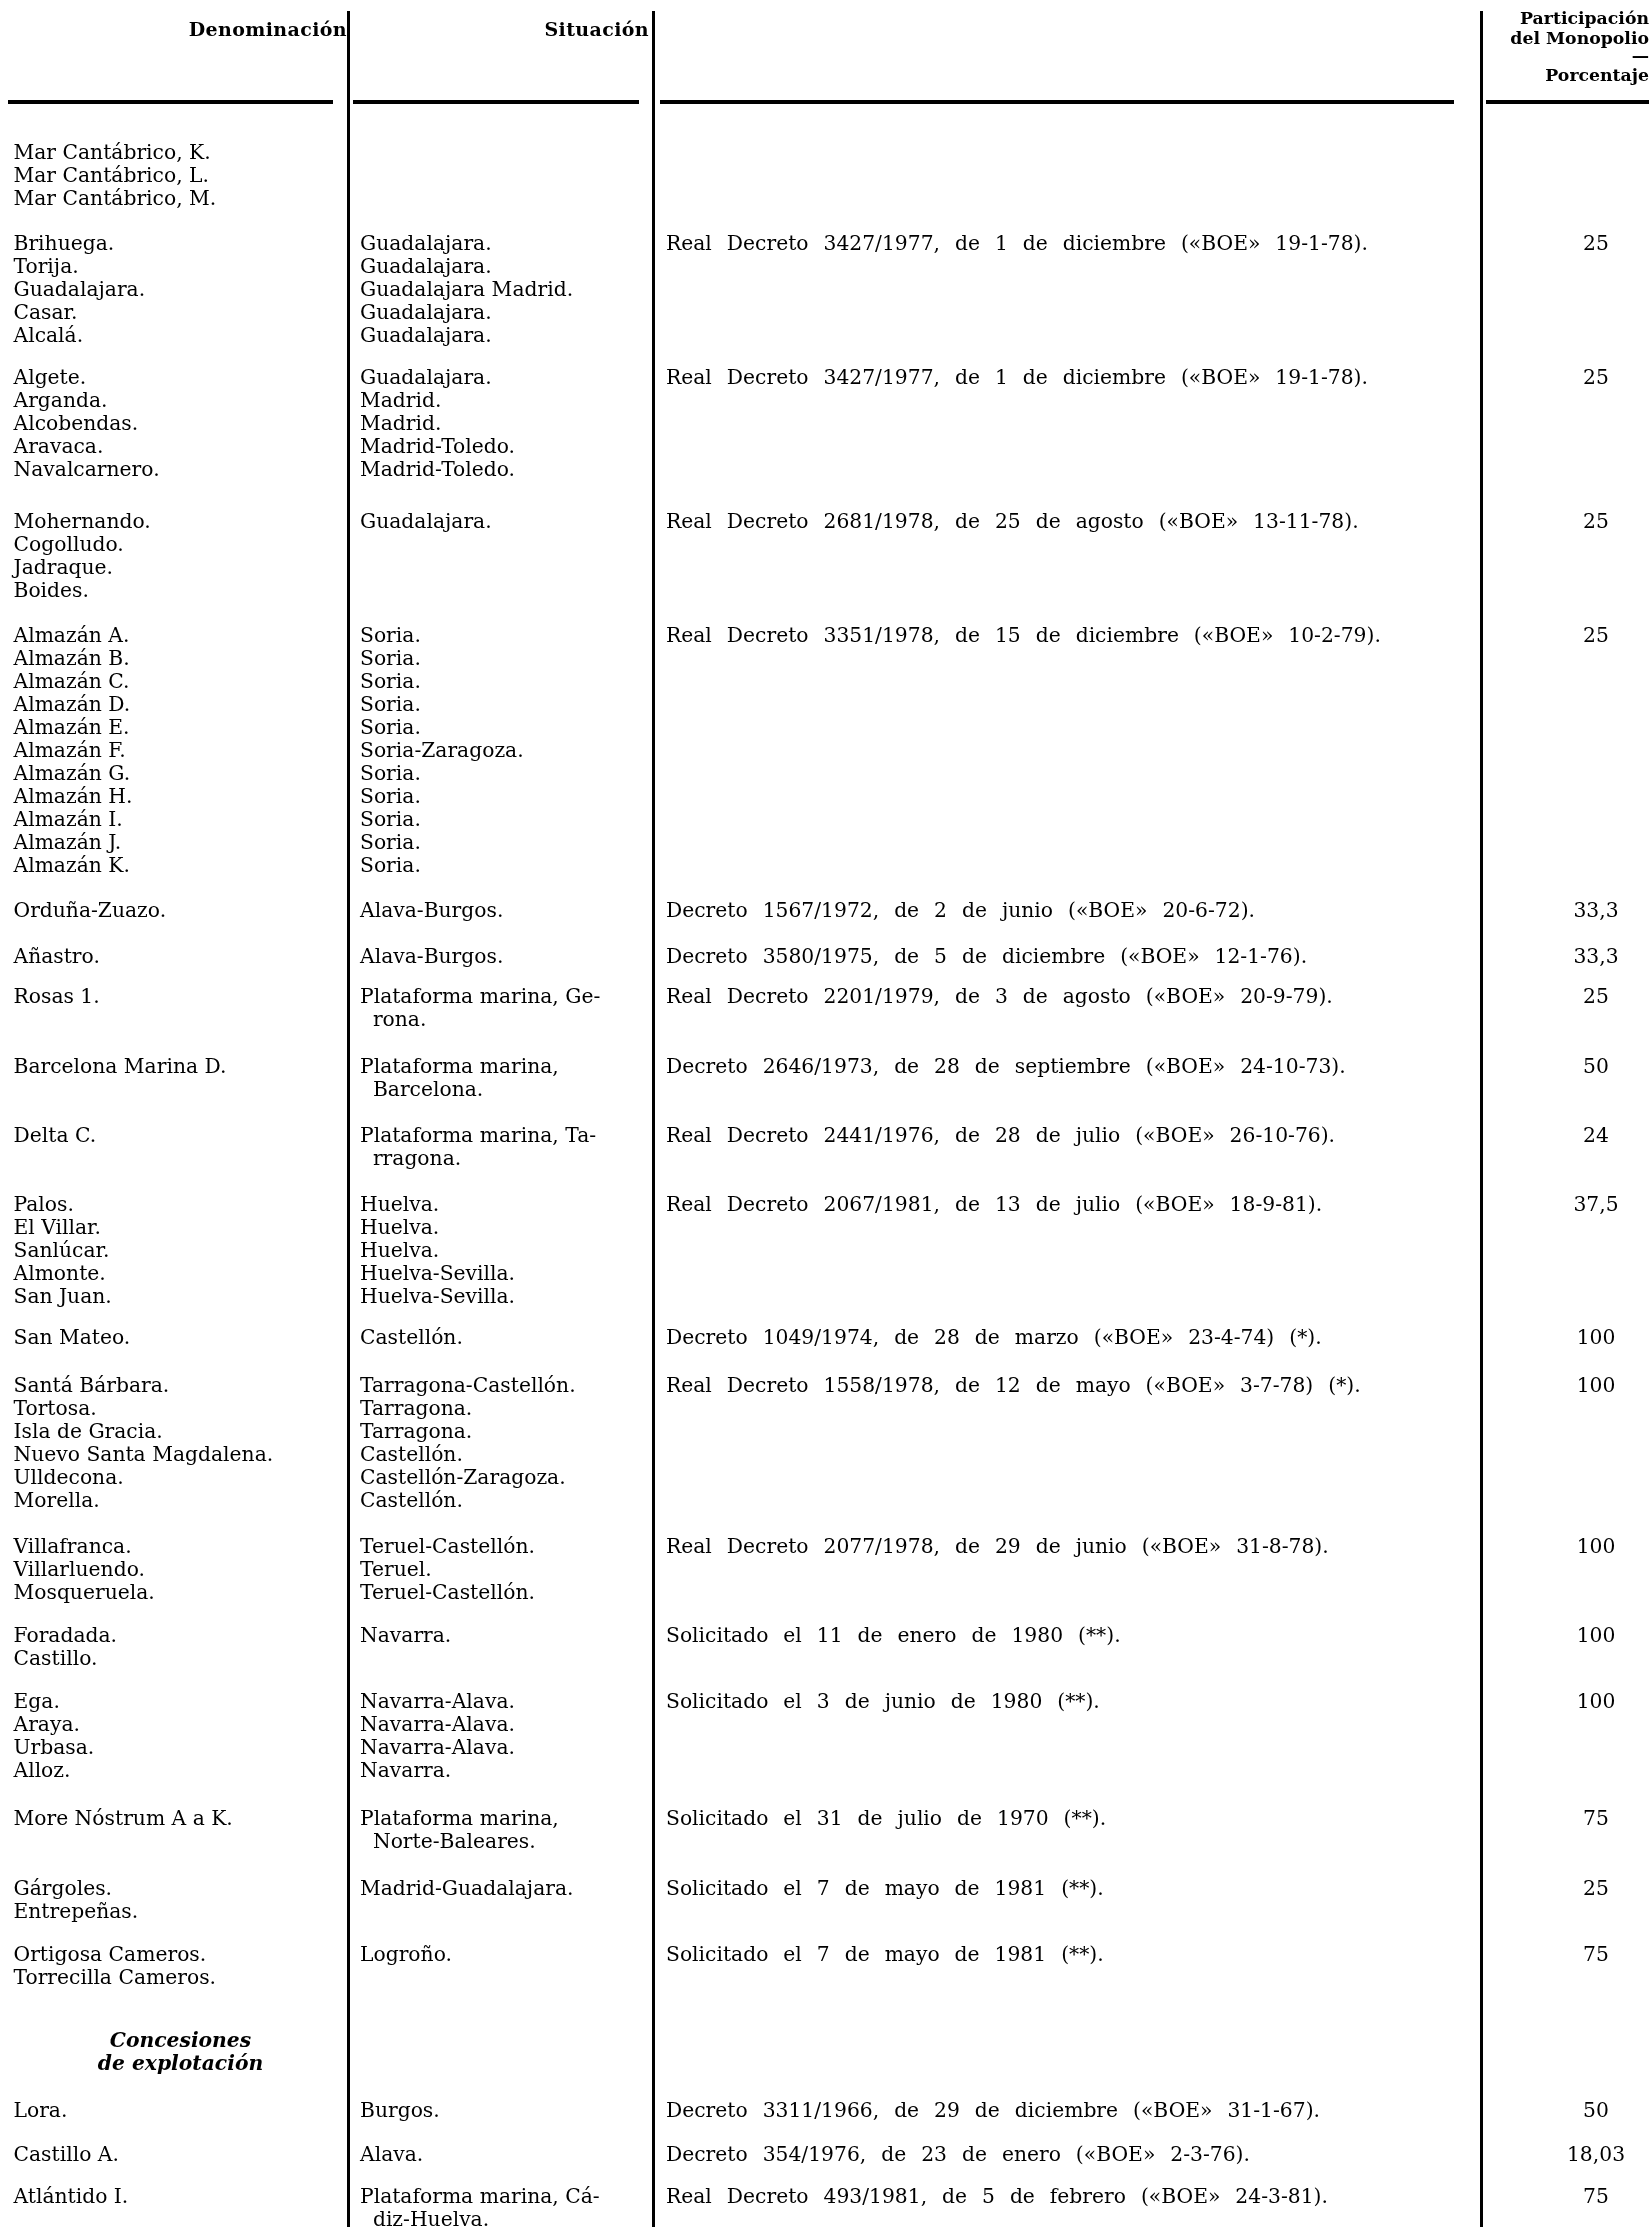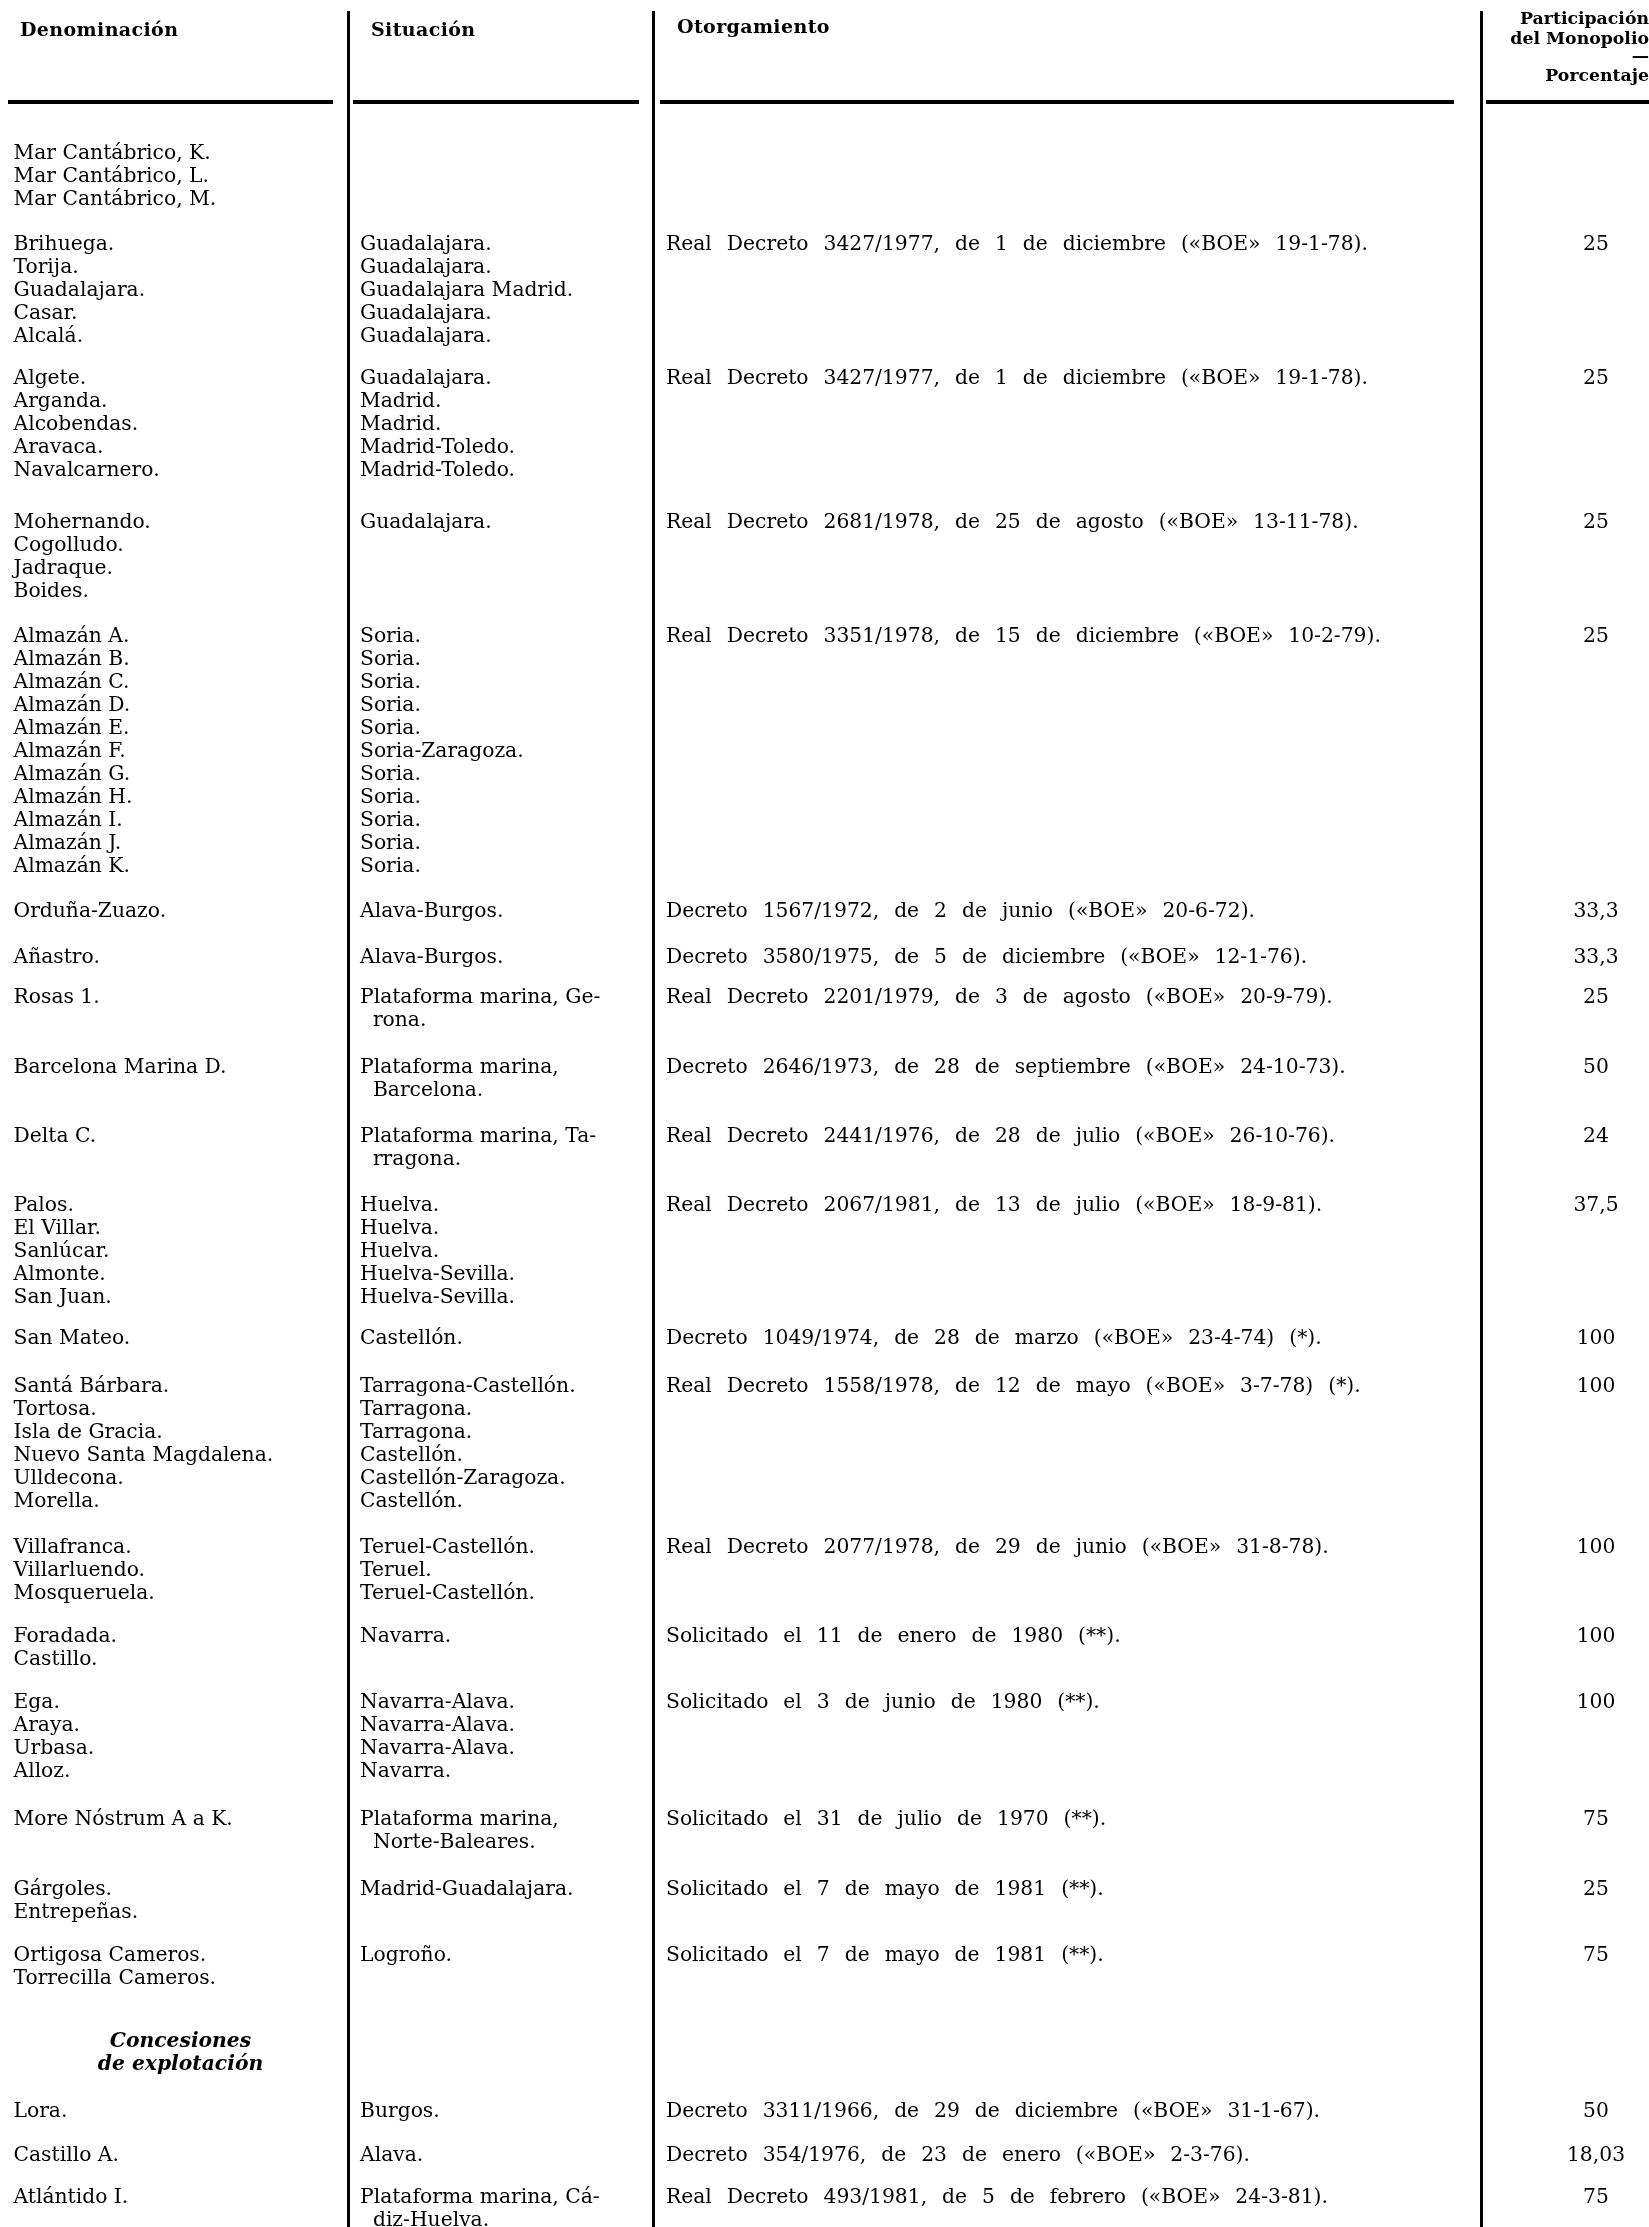--- a/index.html
+++ b/index.html
@@ -5,21 +5,21 @@
   html,body{margin:0;padding:0;background:#e8e8e4;}
   .page{
     position:relative;
     width:1650px;height:2227px;
     background:#ffffff;color:#000;
     font-family:"DejaVu Serif","Liberation Serif",serif;
     overflow:hidden;
   }
   .vline{position:absolute;top:11.3px;bottom:0;width:3px;background:#000;}
   .hseg{position:absolute;top:100px;height:3.8px;background:#000;}
-  .hlabel{position:absolute;font-weight:bold;font-size:19px;text-align:left;letter-spacing:.02em;margin-left:20px;}
+  .hlabel{position:absolute;font-weight:bold;font-size:19px;text-align:right;letter-spacing:.02em;}
   .h4block{position:absolute;left:1478px;width:171px;top:7.5px;text-align:right;
            font-weight:bold;font-size:17.3px;line-height:20.3px;}
   .h4block .dash{line-height:16.5px;font-weight:bold;}
   .group{position:absolute;left:0;width:100%;font-size:20.3px;line-height:23px;}
   .c1{position:absolute;left:13.5px;width:331px;}
   .c2{position:absolute;left:360px;width:290px;}
   .c3{position:absolute;left:666px;width:808px;word-spacing:.42em;}
   .c4{position:absolute;left:1480px;width:168px;text-align:center;margin-left:32px;}
   .sect{position:absolute;left:19px;width:323px;text-align:center;
         font-style:italic;font-size:20.3px;line-height:23px;font-weight:bold;}
@@ -29,21 +29,20 @@
 <body>
 
 <div class="page">
 
   <div class="vline" style="left:347px"></div>
   <div class="vline" style="left:652px"></div>
   <div class="vline" style="left:1480px"></div>
 
   <div class="hlabel" style="left:0;width:347px;top:18px">Denominación</div>
   <div class="hlabel" style="left:351px;width:298px;top:18px">Situación</div>
-  <div class="hlabel" style="left:657px;width:820px;top:15px">Otorgamiento</div>
   <div class="h4block">
     <div class="line">Participación</div>
     <div class="line">del Monopolio</div>
     <div class="line dash">—</div>
     <div class="line">Porcentaje</div>
   </div>
 
   <div class="hseg" style="left:7.5px;width:325px"></div>
   <div class="hseg" style="left:353px;width:286px"></div>
   <div class="hseg" style="left:660px;width:794px"></div>

